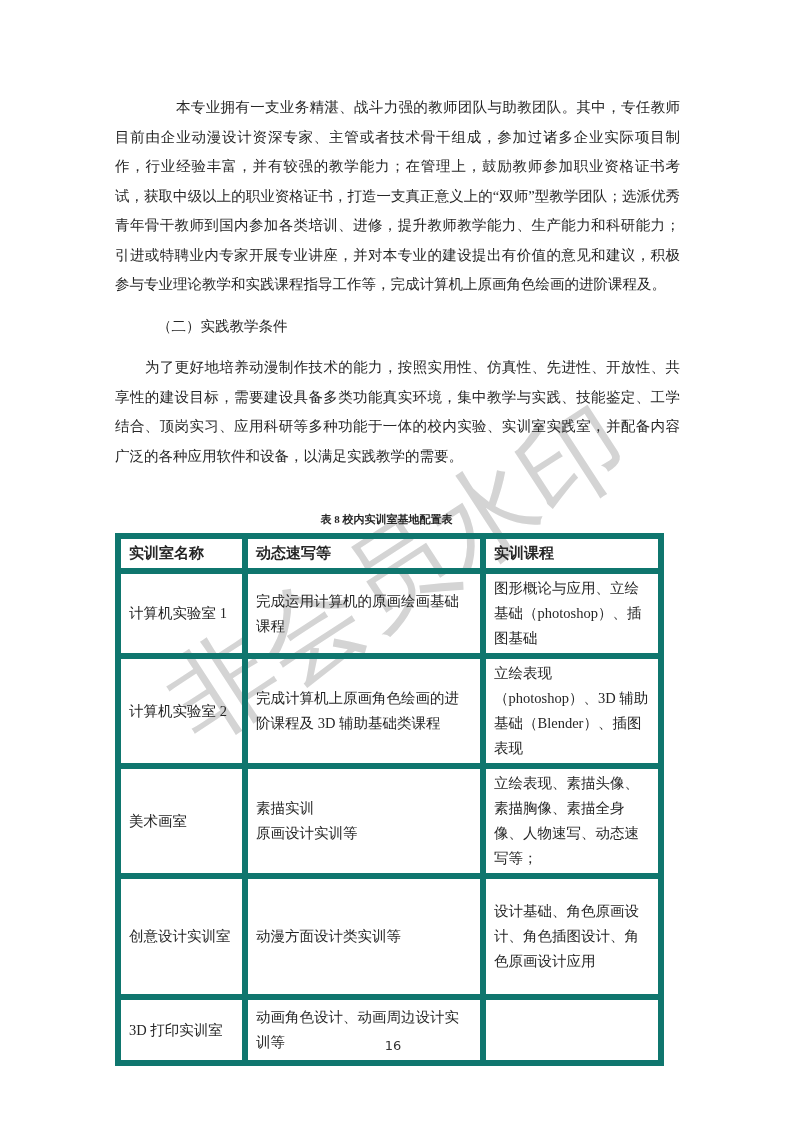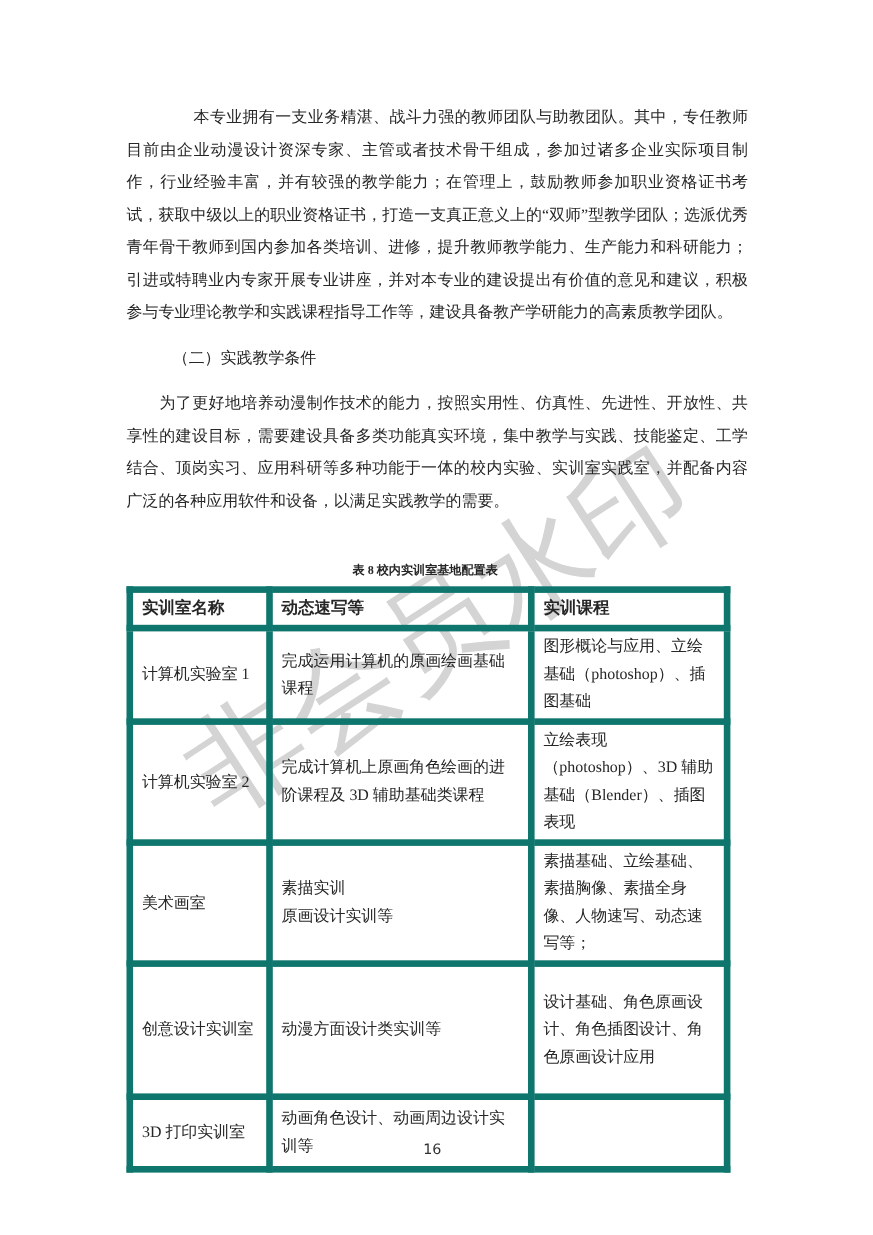--- a/index.html
+++ b/index.html
@@ -105,21 +105,21 @@
 </style>
 </head>
 <body>
 
 <div class="page">
 
   <div class="watermark" style="color: rgb(212, 212, 212);">非会员水印</div>
 
   <div class="content">
 
-    <p class="para p1">本专业拥有一支业务精湛、战斗力强的教师团队与助教团队。其中，专任教师目前由企业动漫设计资深专家、主管或者技术骨干组成，参加过诸多企业实际项目制作，行业经验丰富，并有较强的教学能力；在管理上，鼓励教师参加职业资格证书考试，获取中级以上的职业资格证书，打造一支真正意义上的“双师”型教学团队；选派优秀青年骨干教师到国内参加各类培训、进修，提升教师教学能力、生产能力和科研能力；引进或特聘业内专家开展专业讲座，并对本专业的建设提出有价值的意见和建议，积极参与专业理论教学和实践课程指导工作等，建设具备教产学研能力的高素质教学团队。</p>
+    <p class="para p1">本专业拥有一支业务精湛、战斗力强的教师团队与助教团队。其中，专任教师目前由企业动漫设计资深专家、主管或者技术骨干组成，参加过诸多企业实际项目制作，行业经验丰富，并有较强的教学能力；在管理上，鼓励教师参加职业资格证书考试，获取中级以上的职业资格证书，打造一支真正意义上的“双师”型教学团队；选派优秀青年骨干教师到国内参加各类培训、进修，提升教师教学能力、生产能力和科研能力；引进或特聘业内专家开展专业讲座，并对本专业的建设提出有价值的意见和建议，积极参与专业理论教学和实践课程指导工作等，完成计算机上原画角色绘画的进阶课程及。</p>
 
     <p class="sub-heading">（二）实践教学条件</p>
 
     <p class="para p2">为了更好地培养动漫制作技术的能力，按照实用性、仿真性、先进性、开放性、共享性的建设目标，需要建设具备多类功能真实环境，集中教学与实践、技能鉴定、工学结合、顶岗实习、应用科研等多种功能于一体的校内实验、实训室实践室，并配备内容广泛的各种应用软件和设备，以满足实践教学的需要。</p>
 
     <p class="table-title">表 8 校内实训室基地配置表</p>
 
     <table class="config-table">
       <colgroup>
           <col class="c1">
@@ -141,21 +141,21 @@
         </tr>
         <tr class="r2">
           <td>计算机实验室 2</td>
           <td class="multiline">完成计算机上原画角色绘画的进阶课程及 3D 辅助基础类课程</td>
           <td>立绘表现（photoshop）、3D 辅助基础（Blender）、插图表现</td>
         </tr>
         <tr class="r3">
           <td>美术画室</td>
           <td class="multiline">素描实训
 原画设计实训等</td>
-          <td>素描基础、立绘基础、素描胸像、素描全身像、人物速写、动态速写等；</td>
+          <td>立绘表现、素描头像、素描胸像、素描全身像、人物速写、动态速写等；</td>
         </tr>
         <tr class="r4">
           <td>创意设计实训室</td>
           <td class="multiline">动漫方面设计类实训等</td>
           <td>设计基础、角色原画设计、角色插图设计、角色原画设计应用</td>
         </tr>
         <tr class="r5">
           <td>3D 打印实训室</td>
           <td class="multiline">动画角色设计、动画周边设计实训等</td>
           <td></td>

